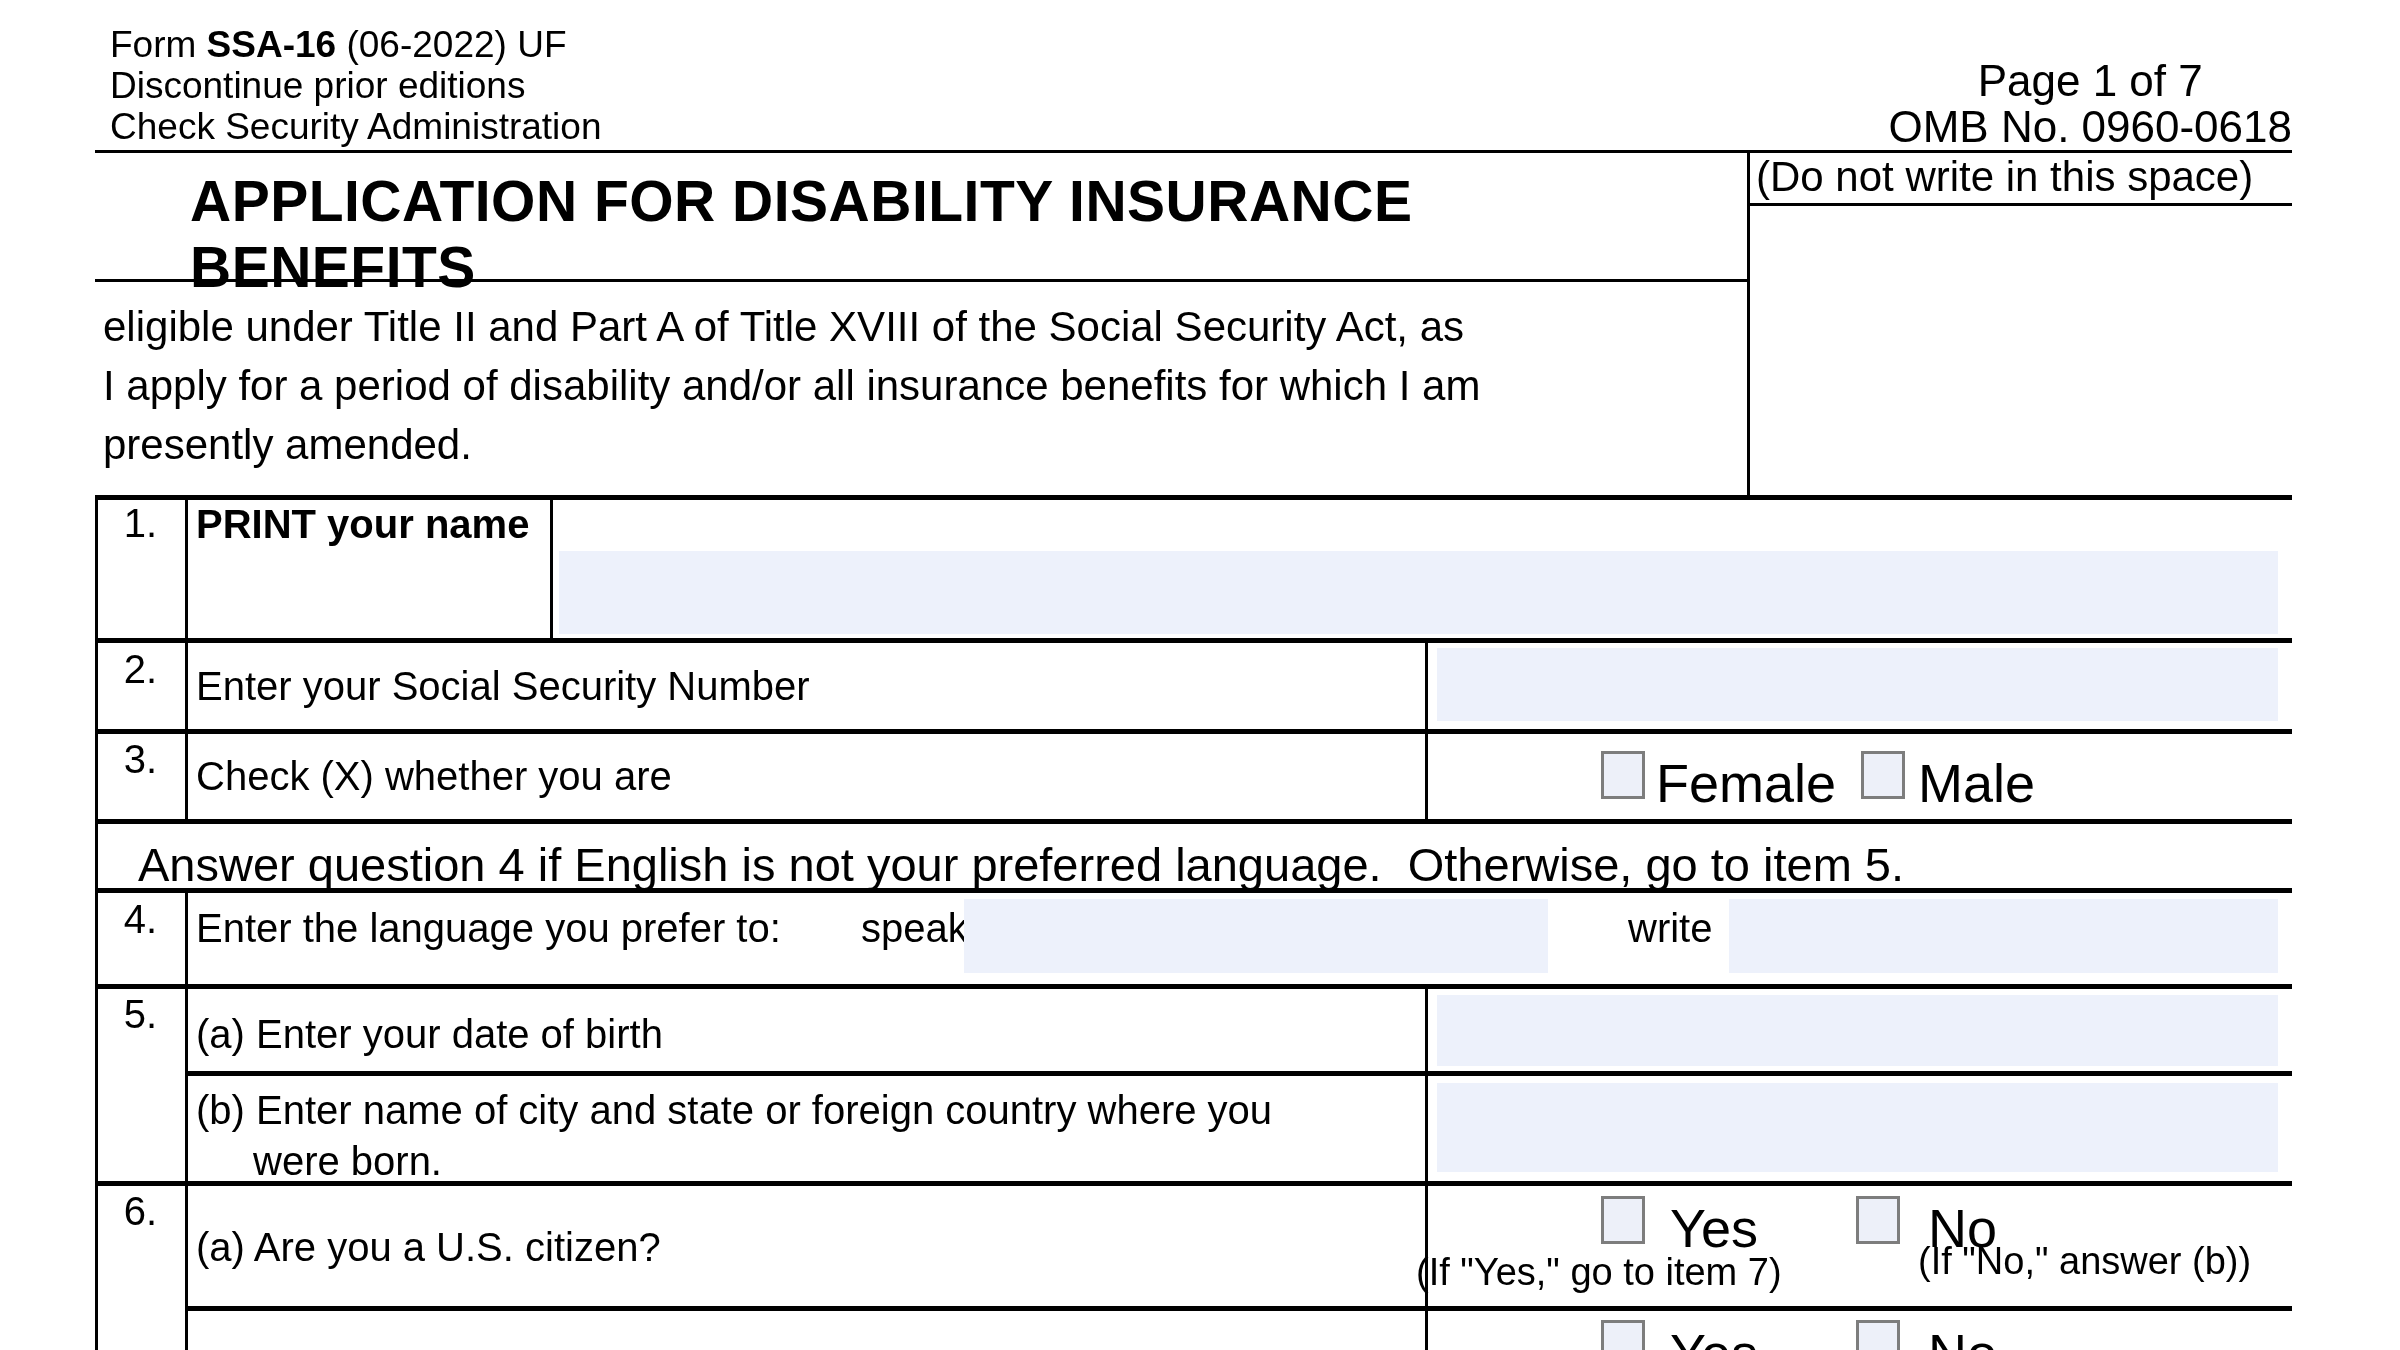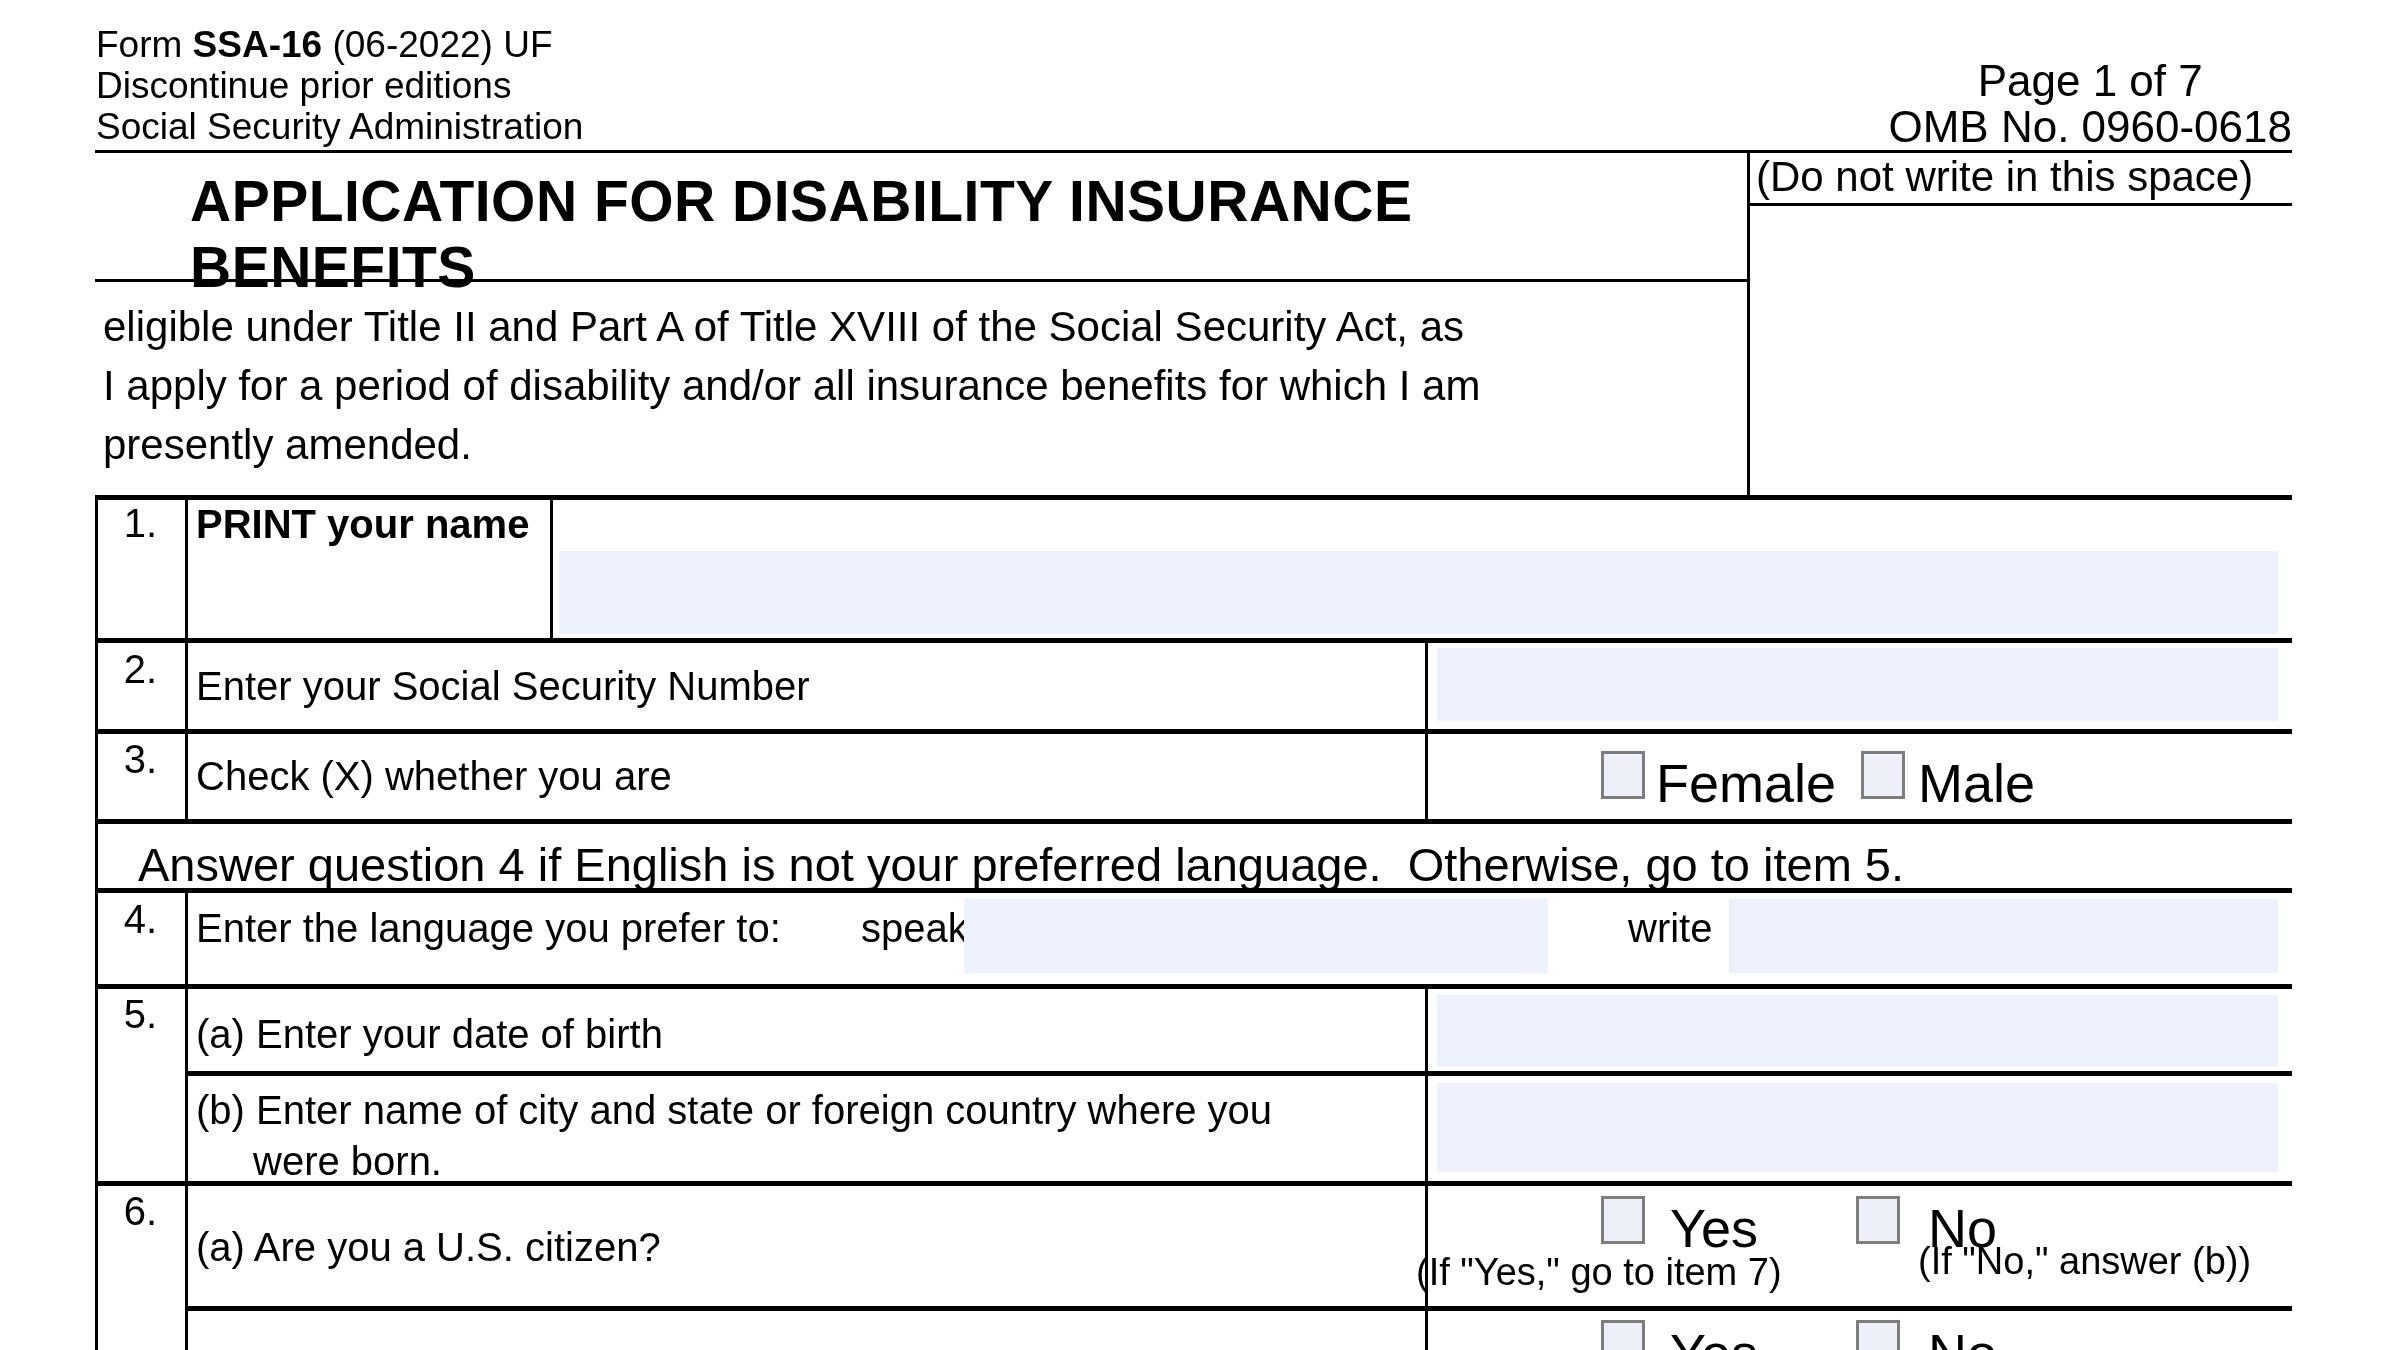--- a/index.html
+++ b/index.html
@@ -18,39 +18,39 @@
   .pre{white-space:pre;}
   .num{position:absolute;left:95px;width:62px;text-align:right;font-size:40px;}
   .lbl{font-size:40px;}
   .field{position:absolute;background:#edf1fb;}
   .cb{
     position:absolute;width:38px;height:42px;
     border:3px solid #7d7d7d;background:#edf0f9;box-sizing:content-box;
   }
   .cblabel{position:absolute;font-size:54px;}
   .hint{position:absolute;font-size:38px;}
-  .hdr-left{position:absolute;left:96px;top:24px;font-size:37px;line-height:41px;}
+  .hdr-left{position:absolute;left:110px;top:24px;font-size:37px;line-height:41px;}
   .hdr-right{position:absolute;right:108px;top:58px;text-align:center;font-size:44px;line-height:46px;}
   .title{
     position:absolute;left:190px;top:168px;width:1500px;
     font-size:57px;font-weight:bold;letter-spacing:0.5px;
   }
   .dnw{position:absolute;left:1756px;top:153px;font-size:42px;}
   .intro{position:absolute;left:103px;top:297px;font-size:42px;line-height:59px;}
   b{font-weight:bold;}
 </style>
 </head>
 <body>
 
 <div id="page">
 
   <div class="hdr-left">
     <div class="pre"><span>Form </span><b>SSA-16</b><span> (06-2022) UF</span></div>
     <div>Discontinue prior editions</div>
-    <div>Social Security Administration</div>
+    <div>Check Security Administration</div>
   </div>
 
   <div class="hdr-right">
     <div>Page 1 of 7</div>
     <div>OMB No. 0960-0618</div>
   </div>
 
   <div class="title">APPLICATION FOR DISABILITY INSURANCE BENEFITS</div>
   <div class="dnw">(Do not write in this space)</div>
 

